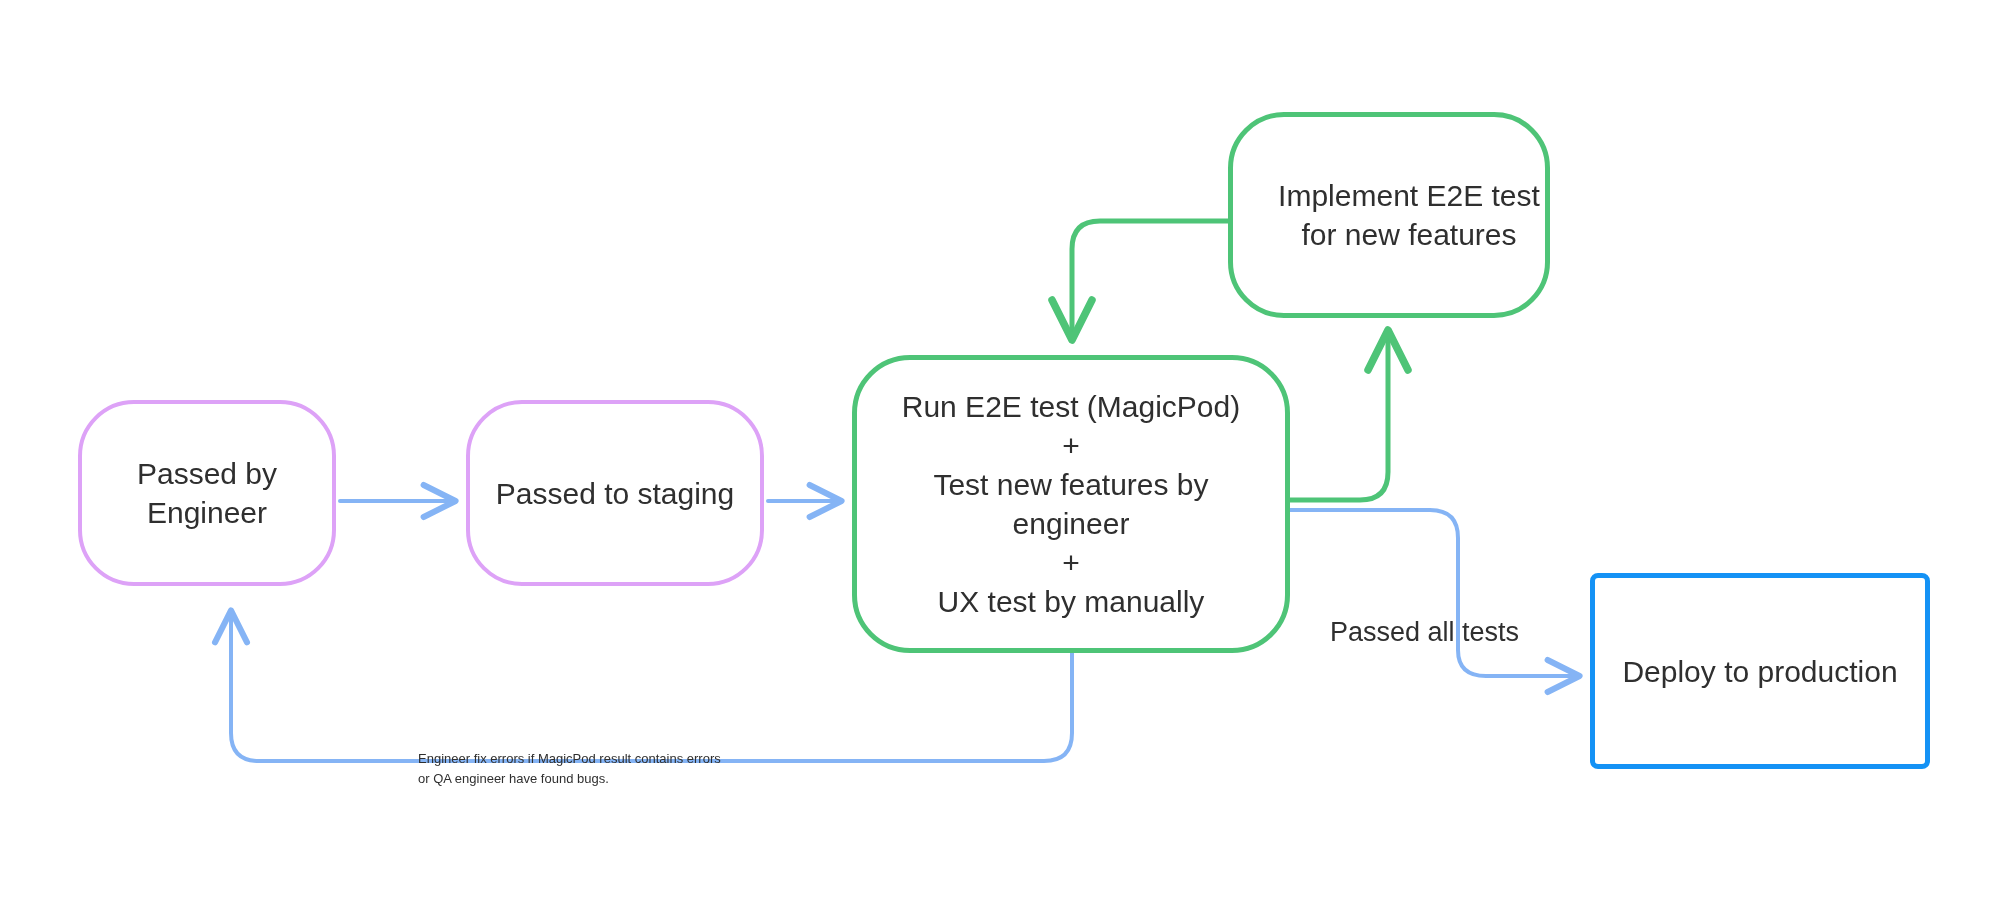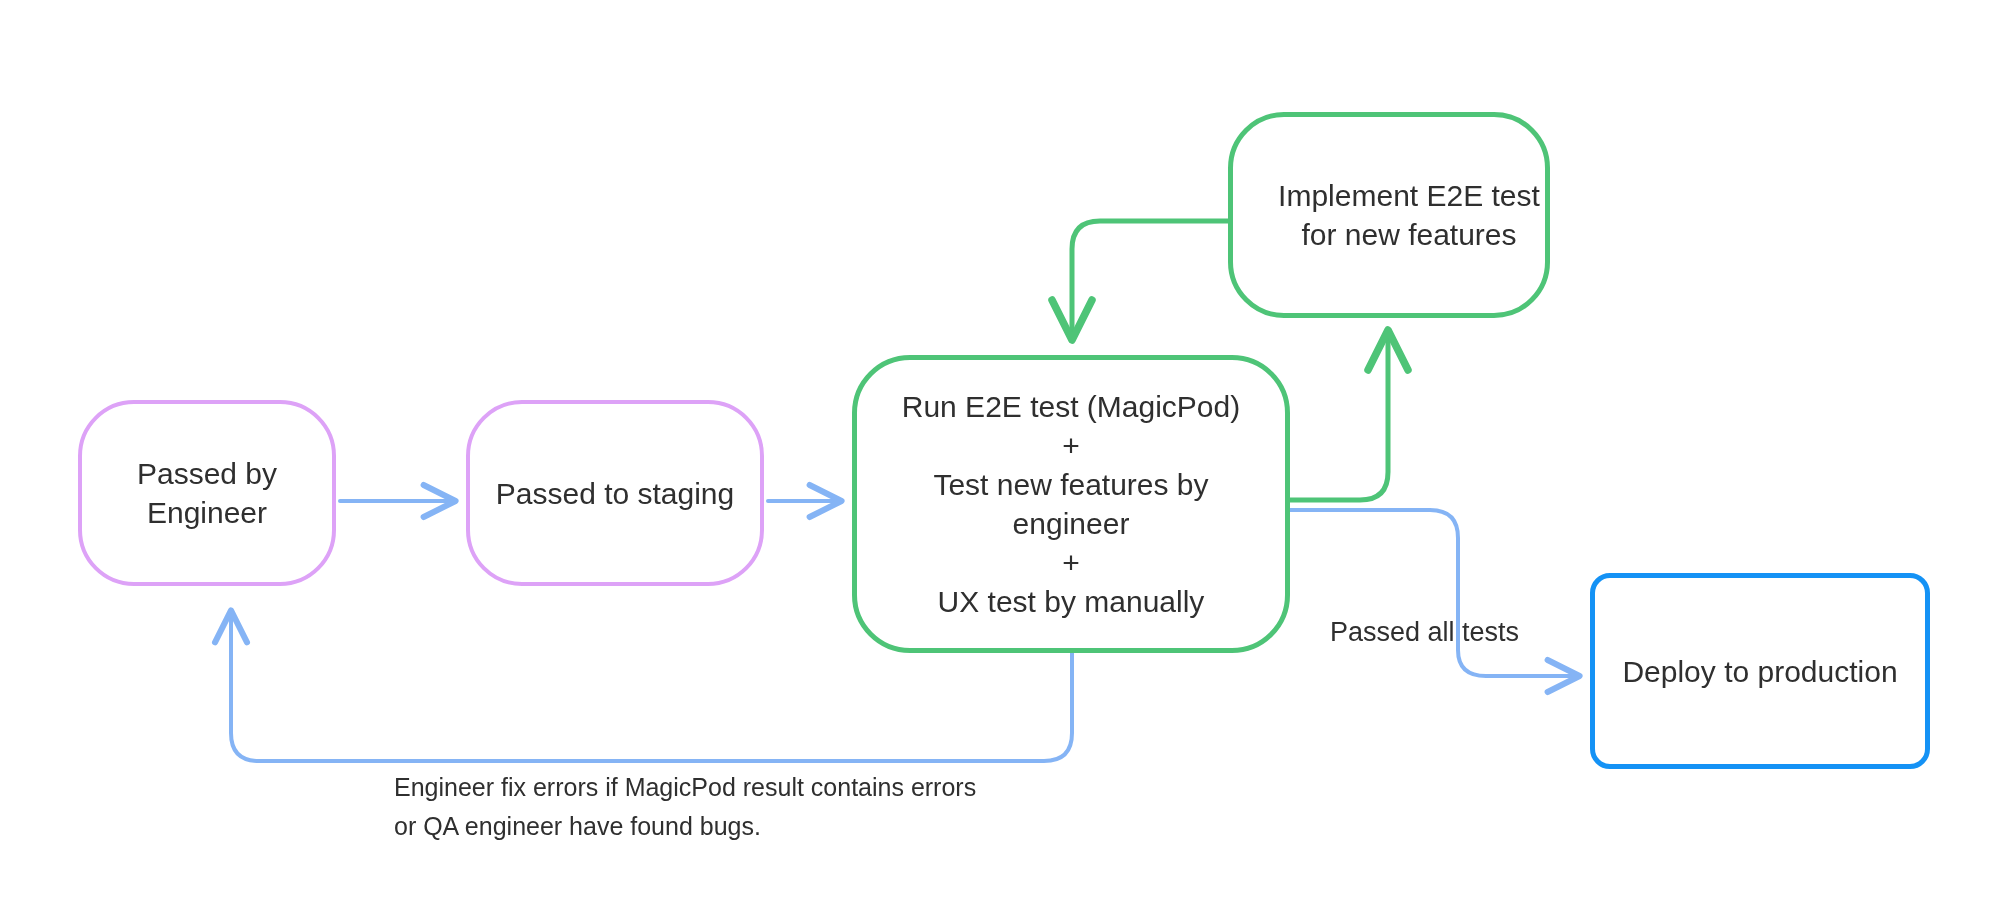--- a/index.html
+++ b/index.html
@@ -96,26 +96,26 @@
 engineer
 +
 UX test by manually</span>
   </div>
 
   <div class="node node-green" style="left:1228px; top:112px; width:322px; height:206px; border-radius:56px;padding-left:40px;">
     <span class="label" style="font-size:30px;">Implement E2E test
 for new features</span>
   </div>
 
-  <div class="node node-blue" style="left:1590px; top:573px; width:340px; height:196px; border-radius:20px;">
+  <div class="node node-blue" style="left:1590px; top:573px; width:340px; height:196px; border-radius:8px;">
     <span class="label" style="font-size:30px;">Deploy to production</span>
   </div>
 
   <div class="edge-label" style="left:1330px; top:570px; font-size:27px;">
     <span>Passed all tests</span>
   </div>
 
-  <div class="edge-label" style="left:394px; top:729px; font-size:25px;">
+  <div class="edge-label" style="left:418px; top:729px; font-size:13px;">
     <span>Engineer fix errors if MagicPod result contains errors
 or QA engineer have found bugs.</span>
   </div>
 
 </div>
 
 </body></html>

